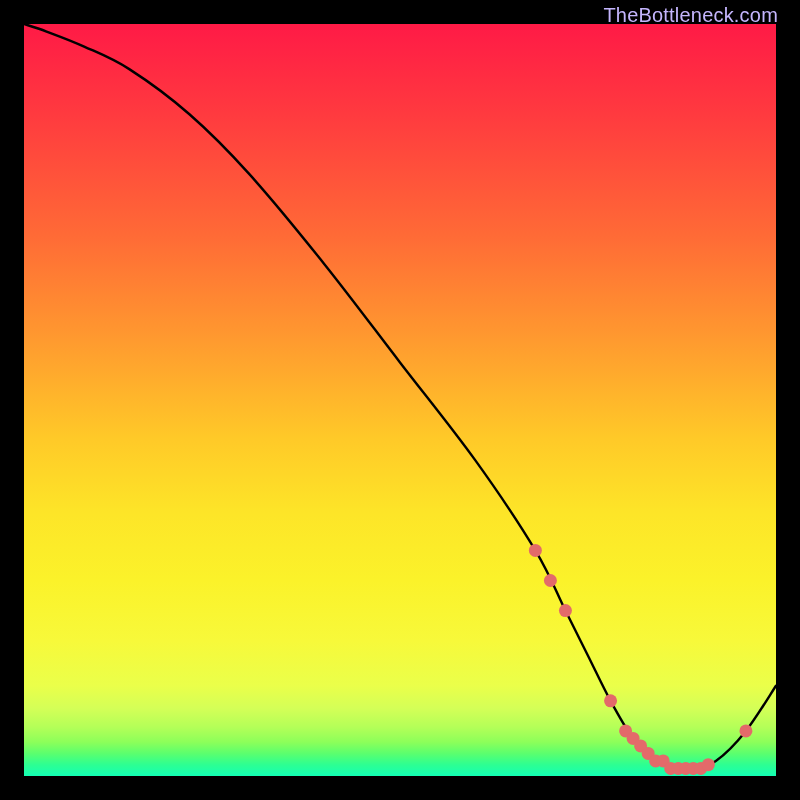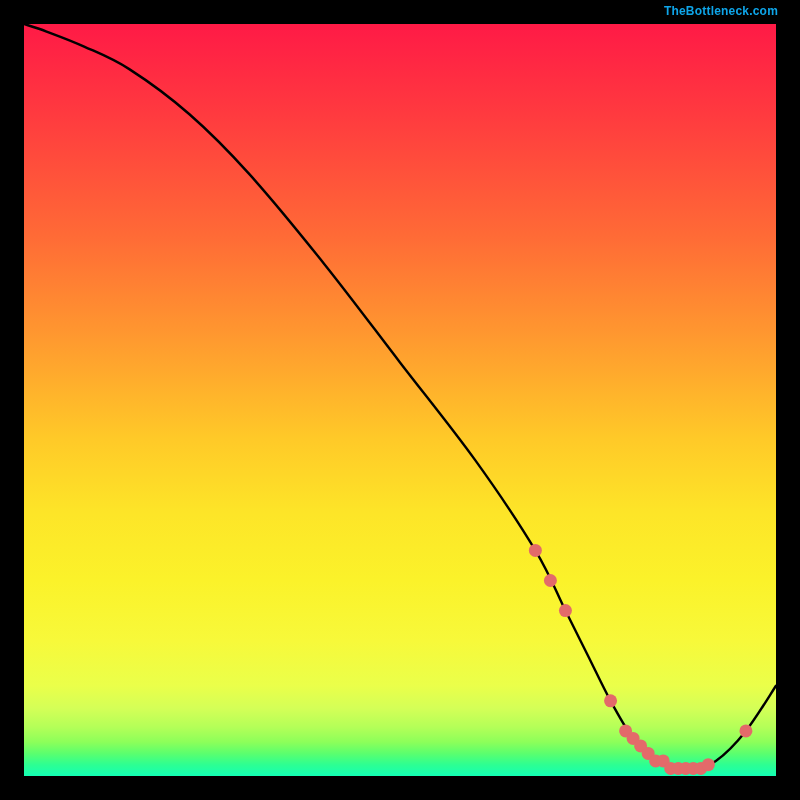--- a/index.html
+++ b/index.html
@@ -47,23 +47,23 @@
     position: absolute;
     left: 0;
     top: 0;
     width: 752px;
     height: 752px;
   }
   .attribution {
     position: absolute;
     top: 4px;
     right: 22px;
-    color: #0ea5e9;
-    font-size: 12px;
-    font-weight: 700;
+    color: #c4b5fd;
+    font-size: 20px;
+    font-weight: 400;
     letter-spacing: 0.2px;
   }
 </style>
 </head>
 <body>
 
 <div class="stage">
 
   <div class="plot">
     <svg class="curve-svg" viewBox="0 0 752 752" preserveAspectRatio="none">

